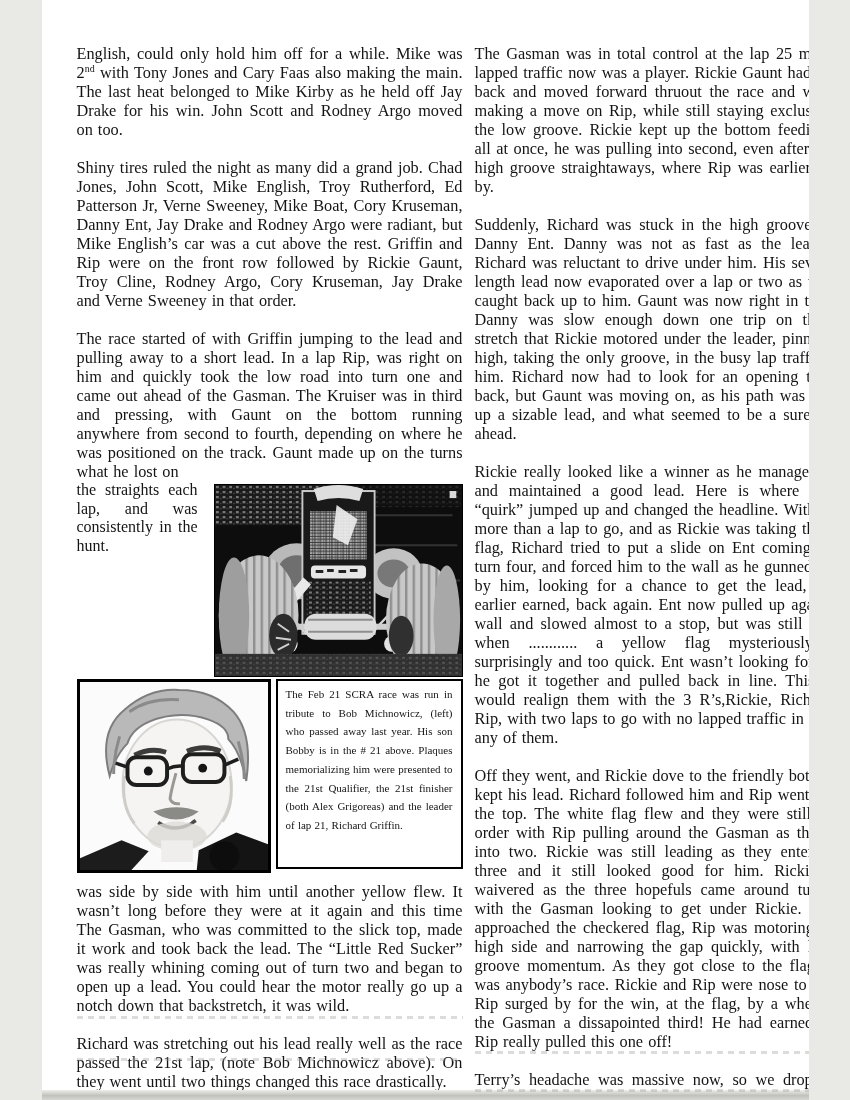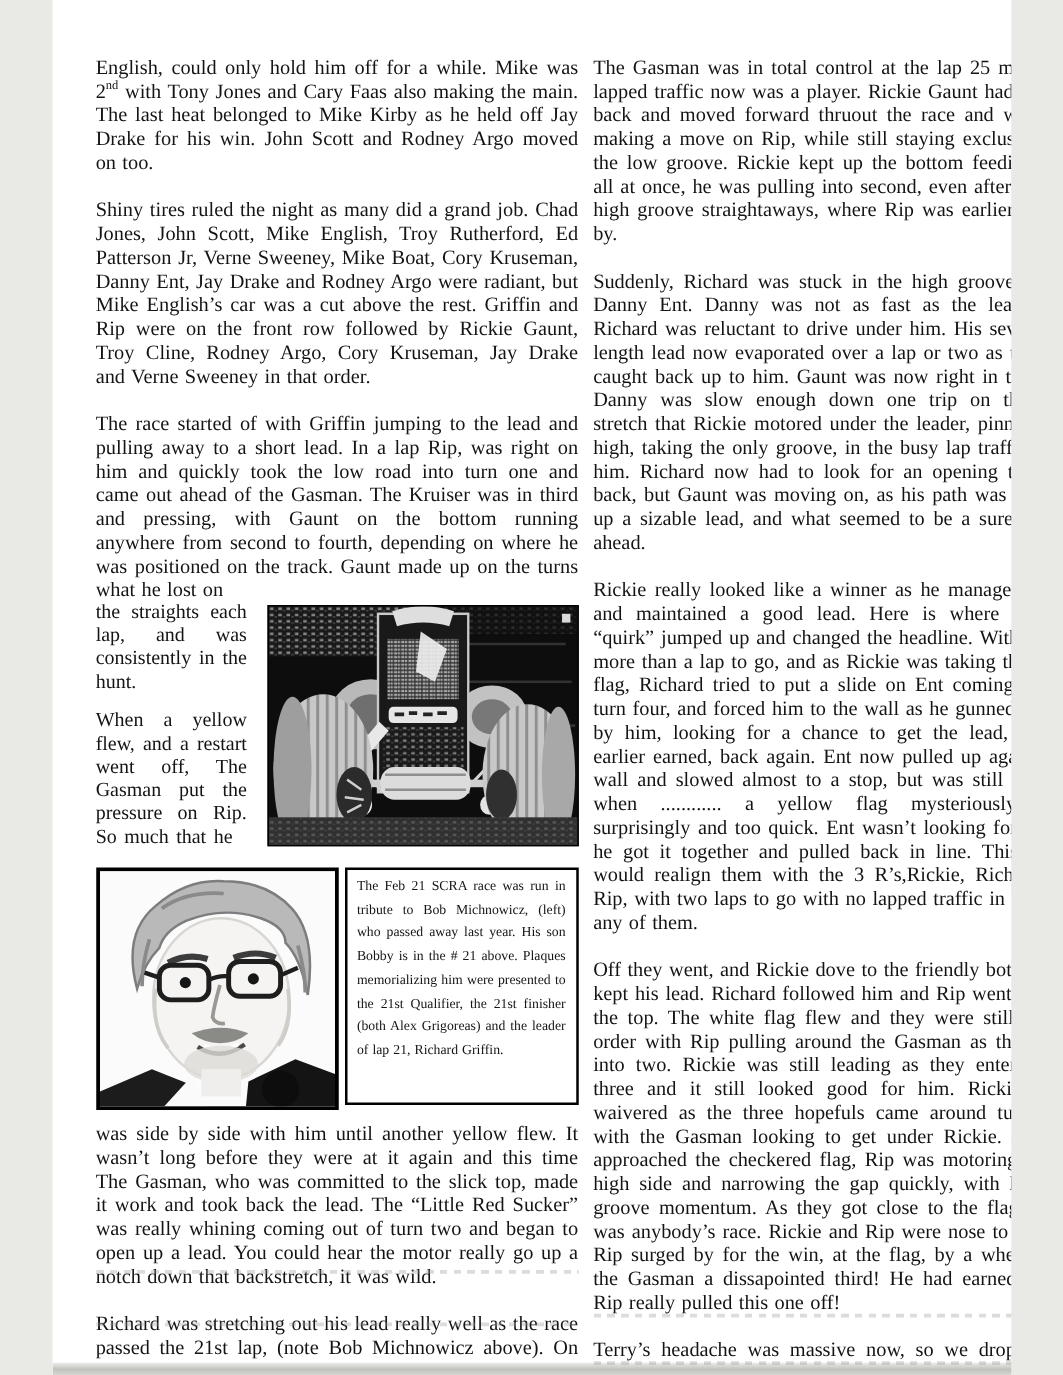--- a/index.html
+++ b/index.html
@@ -53,21 +53,20 @@
 <div id="page">
 
   <div id="col-left" class="col">
     <p class="para"><span>English, could only hold him off for a while. Mike was 2</span><sup>nd</sup><span> with Tony Jones and Cary Faas also making the main. The last heat belonged to Mike Kirby as he held off Jay Drake for his win. John Scott and Rodney Argo moved on too.</span></p>
     <p class="para">Shiny tires ruled the night as many did a grand job. Chad Jones, John Scott, Mike English, Troy Rutherford, Ed Patterson Jr, Verne Sweeney, Mike Boat, Cory Kruseman, Danny Ent, Jay Drake and Rodney Argo were radiant, but Mike English’s car was a cut above the rest. Griffin and Rip were on the front row followed by Rickie Gaunt, Troy Cline, Rodney Argo, Cory Kruseman, Jay Drake and Verne Sweeney in that order.</p>
     <p class="para" style="margin-bottom:0;">The race started of with Griffin jumping to the lead and pulling away to a short lead. In a lap Rip, was right on him and quickly took the low road into turn one and came out ahead of the Gasman. The Kruiser was in third and pressing, with Gaunt on the bottom running anywhere from second to fourth, depending on where he was positioned on the track. Gaunt made up on the turns what he lost on</p>
 
     <div class="wrap-row">
       <div class="narrow-cell">
         <p class="para">the straights each lap, and was consistently in the hunt.</p>
-        <p class="para">When a yellow flew, and a restart went off, The Gasman put the pressure on Rip. So much that he</p>
       </div>
       <figure id="car-photo">
         <svg viewBox="0 0 260 190" preserveAspectRatio="none">
           <defs>
             <pattern id="noise" width="7" height="5" patternUnits="userSpaceOnUse">
               <rect width="7" height="5" fill="#1a1a1a"></rect>
               <rect x="1" y="1" width="3" height="2" fill="#8d8d8d"></rect>
               <rect x="5" y="3" width="2" height="1" fill="#555"></rect>
             </pattern>
             <pattern id="grille" width="6" height="6" patternUnits="userSpaceOnUse">

